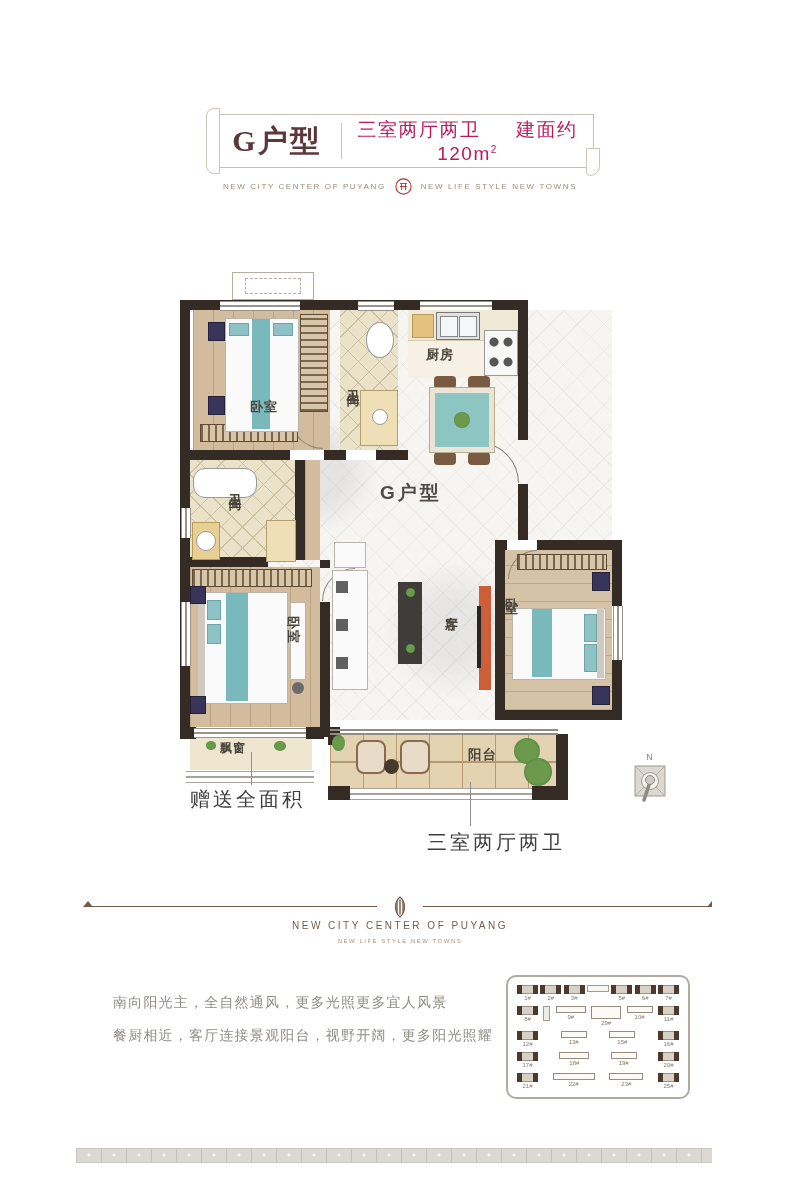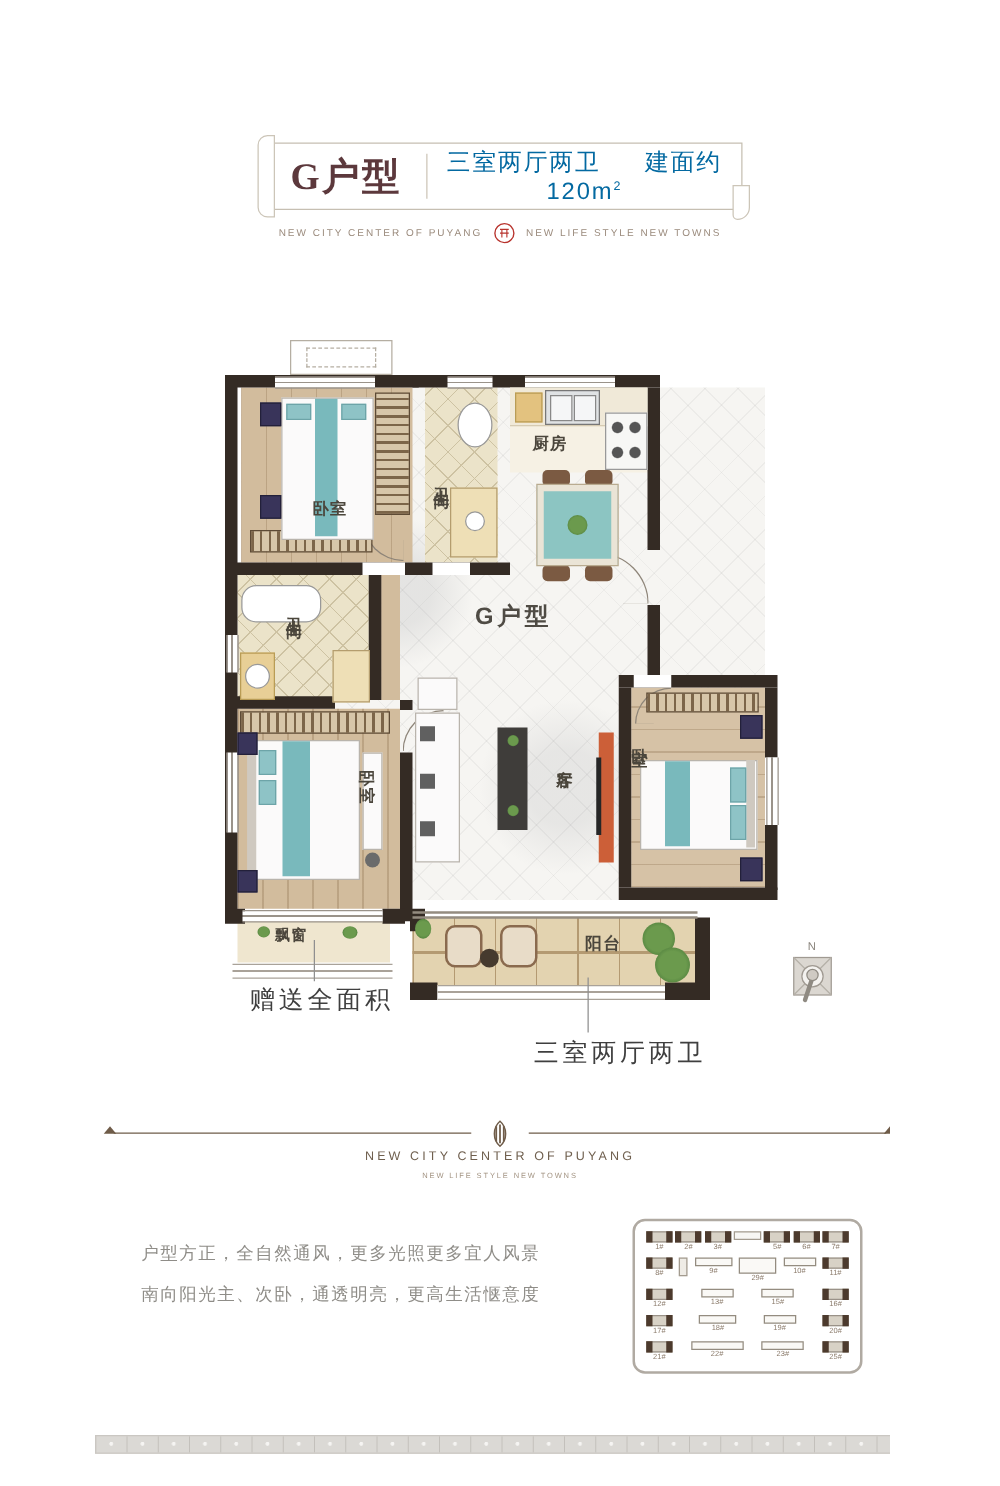--- a/index.html
+++ b/index.html
@@ -9,21 +9,21 @@
   
   .banner{position:absolute;left:212px;top:114px;width:380px;height:52px;
           border:1.5px solid #c6bfb2;background:#fff;display:flex;align-items:center;}
   .curlL{position:absolute;left:-7px;top:-7px;width:12px;height:64px;border:1.5px solid #ccc5b8;
          border-radius:8px 0 0 8px;background:#fff;}
   .curlR{position:absolute;right:-7px;bottom:-9px;width:12px;height:26px;border:1.5px solid #ccc5b8;
          border-radius:0 0 10px 4px;background:#fff;}
   .unit-name{width:128px;text-align:center;font-family:"Liberation Serif","DejaVu Serif",serif;
              font-weight:bold;font-size:30px;color:#5c383c;letter-spacing:2px;}
   .banner-sep{width:1px;height:36px;background:#cdc5b8;}
-  .banner-right{flex:1;text-align:center;font-size:19px;color:#0369a1;letter-spacing:1.5px;}
+  .banner-right{flex:1;text-align:center;font-size:19px;color:#be185d;letter-spacing:1.5px;}
   .banner-right sup{font-size:10px;}
 
   
   .brand{position:absolute;left:0;top:178px;width:800px;display:flex;justify-content:center;
          align-items:center;gap:9px;}
   .brand-txt{font-size:8px;letter-spacing:1.6px;color:#9b8b7d;}
 
   
   .plan{position:absolute;left:180px;top:272px;width:442px;height:560px;}
   .w{position:absolute;background:#342b24;}
@@ -290,21 +290,21 @@
     <span class="rlabel vtext" style="left:46px;top:212px;font-size:12.5px;">卫生间</span>
     <span class="rlabel" style="left:96px;top:352px;transform:rotate(90deg);transform-origin:center;width:34px;">卧室</span>
     <span class="rlabel vtext" style="left:262px;top:334px;">客厅</span>
     <span class="rlabel vtext" style="left:322px;top:316px;">卧室</span>
     <span class="rlabel" style="left:40px;top:468px;font-size:12px;">飘窗</span>
     <span class="rlabel" style="left:288px;top:474px;font-size:13.5px;">阳台</span>
     <span class="unit-center" style="left:200px;top:208px;">G户型</span>
   </div>
 
   <i class="leader" style="left:251px;top:752px;height:33px;"></i>
-  <span class="annot" style="left:200px;top:786px;">赠送全面积</span>
+  <span class="annot" style="left:190px;top:786px;">赠送全面积</span>
   <i class="leader" style="left:470px;top:782px;height:44px;"></i>
   <span class="annot" style="left:427px;top:829px;">三室两厅两卫</span>
 
   <div class="compass">
     <div class="compass-n">N</div>
     <svg width="40" height="42" viewBox="0 0 40 42">
       <rect x="5" y="4" width="30" height="30" fill="#dbd7d1" stroke="#a09a92"></rect>
       <path d="M5 4 L35 34 M35 4 L5 34" stroke="#b5b0a8" stroke-width="1"></path>
       <circle cx="20" cy="19" r="8.5" fill="#f4f2ef" stroke="#a09a92"></circle>
       <path d="M20 20 L14 38" stroke="#8f8a82" stroke-width="3.5" stroke-linecap="round"></path>
@@ -319,22 +319,22 @@
       <path d="M13 1 C19 6 19 16 13 21 C7 16 7 6 13 1 Z" fill="none" stroke="#6f5c49" stroke-width="1.2"></path>
       <path d="M10 5 v12 M13 3.5 v15 M16 5 v12" stroke="#6f5c49" stroke-width="1.4"></path>
     </svg>
     <i class="div-line" style="left:338px;width:286px;"></i>
     <i class="div-tri" style="left:622px;"></i>
     <div class="div-title">NEW CITY CENTER OF PUYANG</div>
     <div class="div-sub">NEW LIFE STYLE NEW TOWNS</div>
   </div>
 
   <div class="desc">
-    <div class="desc-line">户型方正，全自然通风，更多光照更多宜人风景</div>
-    <div class="desc-line">南向阳光主、次卧，通透明亮，更高生活惬意度</div>
+    <div class="desc-line">南向阳光主，全自然通风，更多光照更多宜人风景</div>
+    <div class="desc-line">餐厨相近，客厅连接景观阳台，视野开阔，更多阳光照耀</div>
   </div>
 
   <div class="siteplan">
     <div class="sp-row">
       <div class="bldg">
           <i class="point"></i>
           <span class="bldg-label">1#</span>
         </div>
       <div class="bldg">
           <i class="point"></i>

